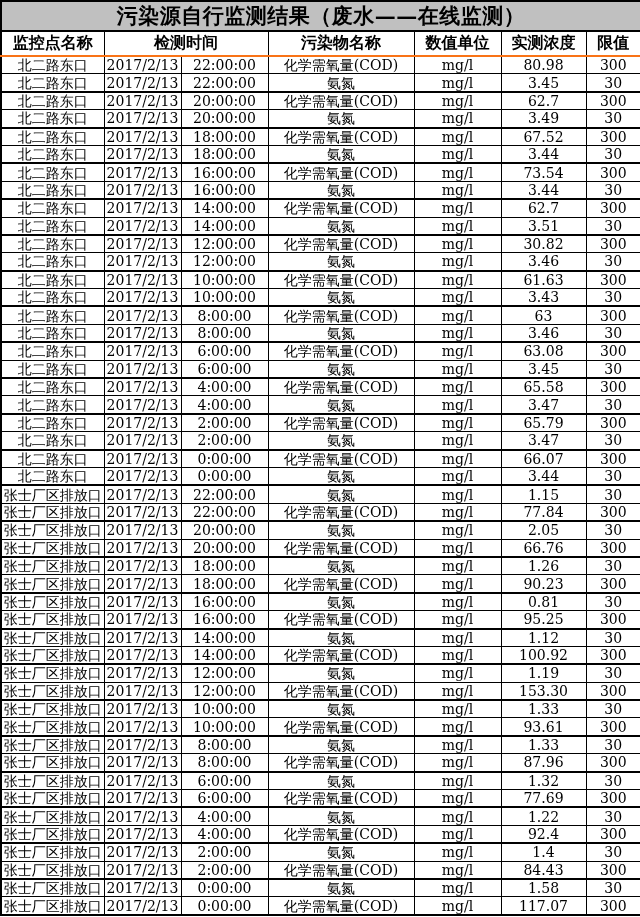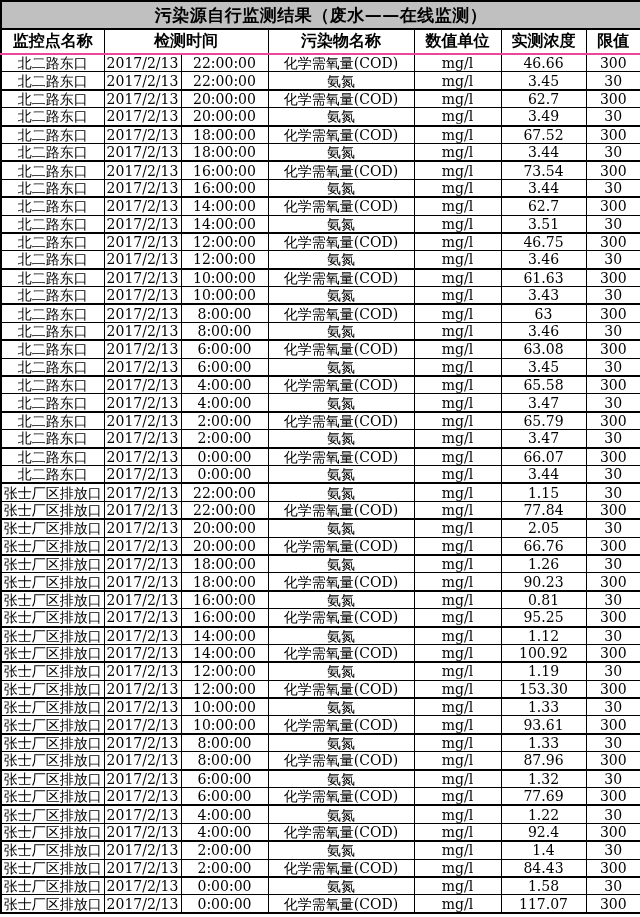--- a/index.html
+++ b/index.html
@@ -24,30 +24,30 @@
     margin: 0;
     text-align: center;
     vertical-align: middle;
     white-space: nowrap;
     overflow: hidden;
   }
   tr.title-row th {
     background: #c0c0c0;
     border: 2px solid #000000;
     height: 26px;
-    font-size: 17px;
+    font-size: 21px;
     font-weight: bold;
     letter-spacing: 0.5px;
     margin-top: 44px;
   }
   tr.header-row th {
     height: 23px;
     font-size: 16px;
     font-weight: bold;
-    border-bottom: 2px solid #ec4899;
+    border-bottom: 2px solid #f97316;
   }
   tbody td {
     height: 16.4px;
     font-size: 14px;
     line-height: 1;
   }
   tbody tr.pair-end td {
     border-bottom-width: 2px;
   }
 </style>
@@ -77,21 +77,21 @@
         <th colspan="1">限值</th>
       </tr>
   </thead>
   <tbody id="table-body">
       <tr>
         <td>北二路东口</td>
         <td>2017/2/13</td>
         <td>22:00:00</td>
         <td>化学需氧量(COD)</td>
         <td>mg/l</td>
-        <td>46.66</td>
+        <td>80.98</td>
         <td>300</td>
       </tr>
       <tr class="pair-end">
         <td>北二路东口</td>
         <td>2017/2/13</td>
         <td>22:00:00</td>
         <td>氨氮</td>
         <td>mg/l</td>
         <td>3.45</td>
         <td>30</td>
@@ -167,21 +167,21 @@
         <td>mg/l</td>
         <td>3.51</td>
         <td>30</td>
       </tr>
       <tr>
         <td>北二路东口</td>
         <td>2017/2/13</td>
         <td>12:00:00</td>
         <td>化学需氧量(COD)</td>
         <td>mg/l</td>
-        <td>46.75</td>
+        <td>30.82</td>
         <td>300</td>
       </tr>
       <tr class="pair-end">
         <td>北二路东口</td>
         <td>2017/2/13</td>
         <td>12:00:00</td>
         <td>氨氮</td>
         <td>mg/l</td>
         <td>3.46</td>
         <td>30</td>

